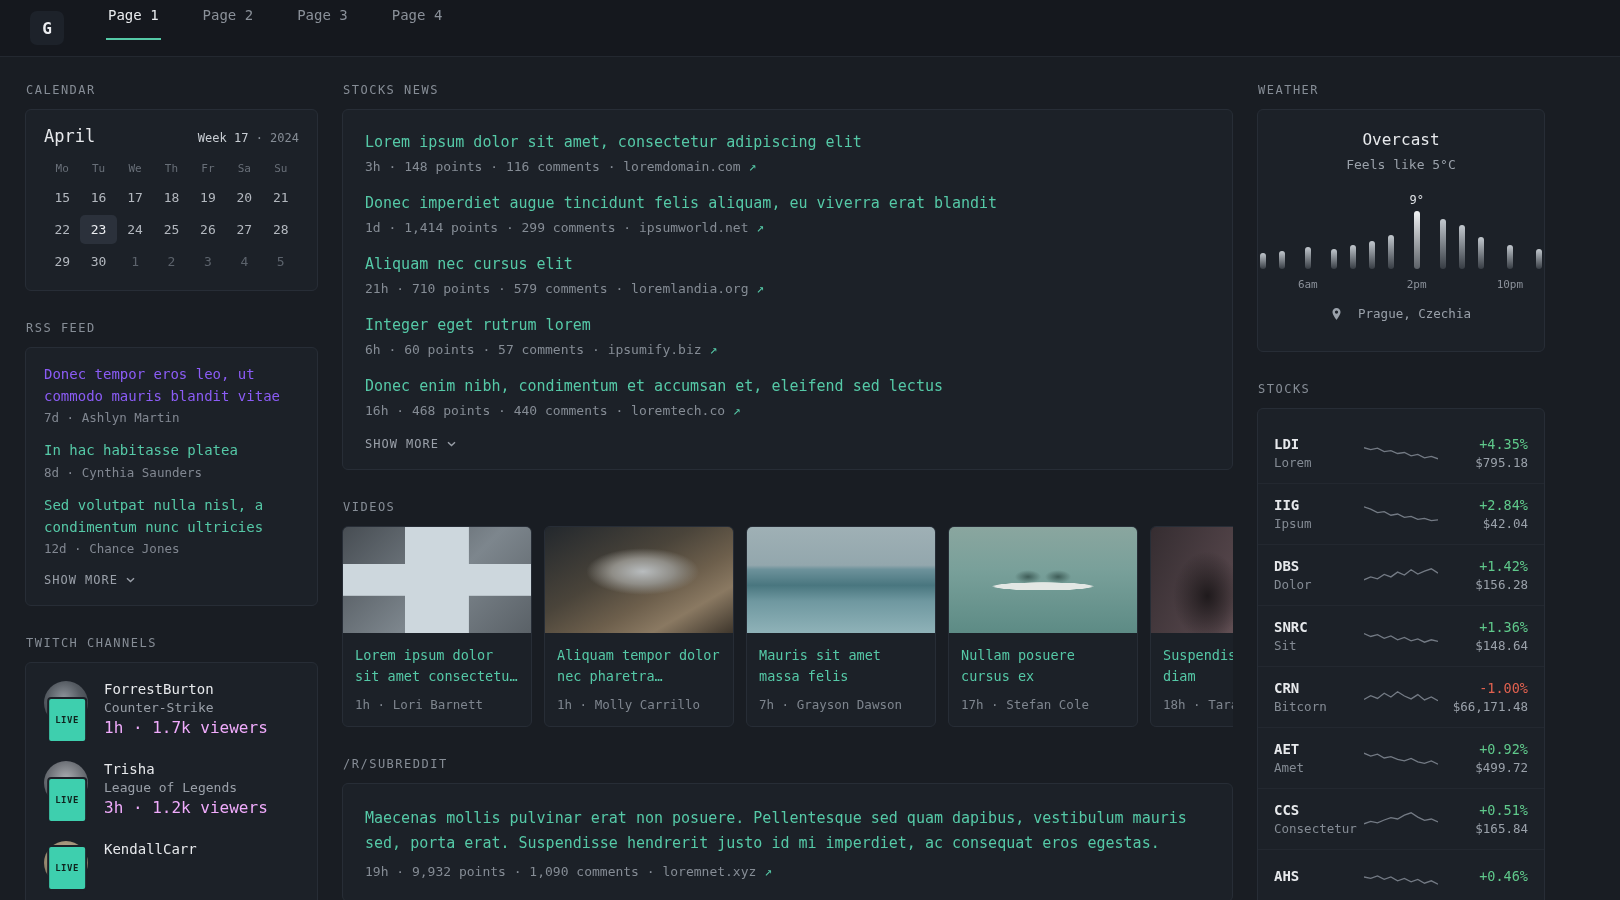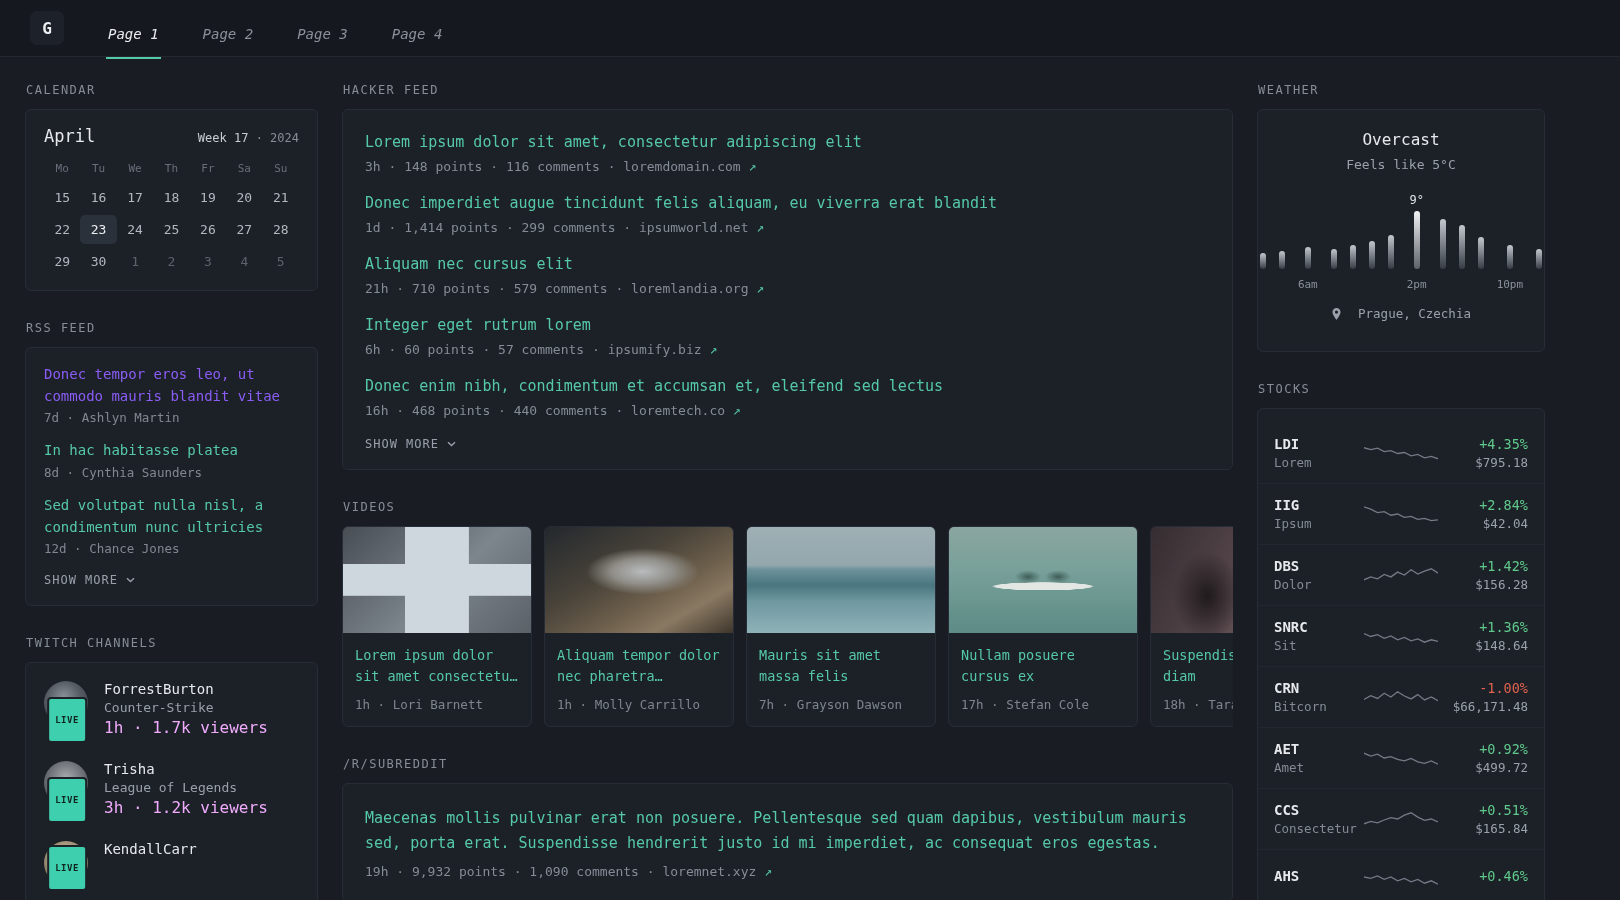--- a/index.html
+++ b/index.html
@@ -7,21 +7,21 @@
     width:1620px;height:900px;
     background:#191d23;color:#d6d9de;
     font-family:"DejaVu Sans Mono","Liberation Mono",monospace;
     font-size:14px;
   }
   
   .topbar{height:56px;background:#15181e;border-bottom:1px solid #232830;display:flex;align-items:stretch;padding:0 0 0 30px;}
   .logo{width:34px;height:34px;margin:11px 22px 0 0;border-radius:7px;background:#1d222a;color:#eceef1;
         display:flex;align-items:center;justify-content:center;font-size:16px;font-weight:bold;}
   .tabs{display:flex;}
-  .tab{display:flex;align-items:flex-start;padding:8px 20px;color:#8a9099;cursor:pointer;font-style:italic;}
+  .tab{display:flex;align-items:flex-end;padding:16px 20px;color:#8a9099;cursor:pointer;}
   .tab-label{padding:18px 2px 15px;border-bottom:2px solid transparent;}
   .tab.active{color:#e9ebee;}
   .tab.active .tab-label{border-color:#55c9a7;}
   
   .content{display:flex;gap:24px;padding:26px 75px 0 25px;align-items:flex-start;}
   .col-left{width:293px;flex:none;}
   .col-mid{flex:1;min-width:0;}
   .col-right{width:288px;flex:none;}
   .widget{margin-bottom:30px;}
   .widget-header{font-size:12px;font-weight:normal;letter-spacing:1.5px;color:#868d96;margin:0 0 12px 1px;}
@@ -244,21 +244,21 @@
             </div>
           </div>
         </div>
     </section>
 
   </div>
 
   <div class="col-mid">
 
     <section class="widget">
-      <h2 class="widget-header">HACKER FEED</h2>
+      <h2 class="widget-header">STOCKS NEWS</h2>
       <div class="card hn-card">
         <div>
 
             <div class="hn-item">
               <div class="hn-title">Lorem ipsum dolor sit amet, consectetur adipiscing elit</div>
               <div class="hn-meta">
                 <span>3h · 148 points · 116 comments ·</span>
                 <span class="hn-domain">loremdomain.com</span>
                 <span class="hn-arrow">↗</span>
               </div>

